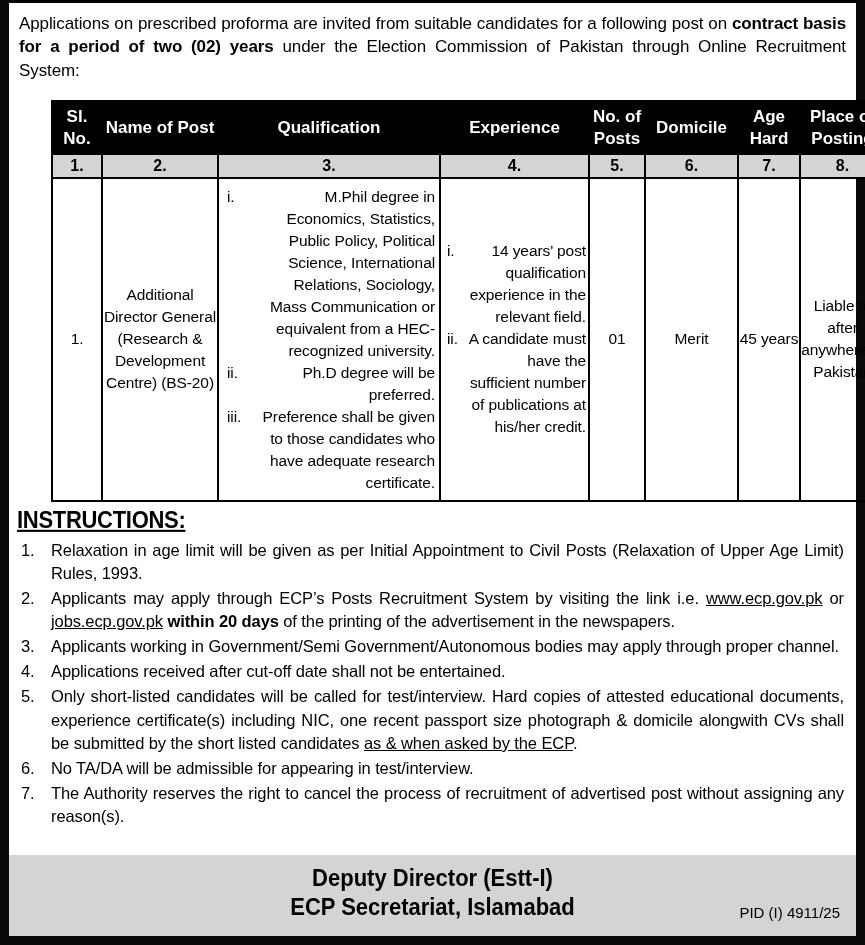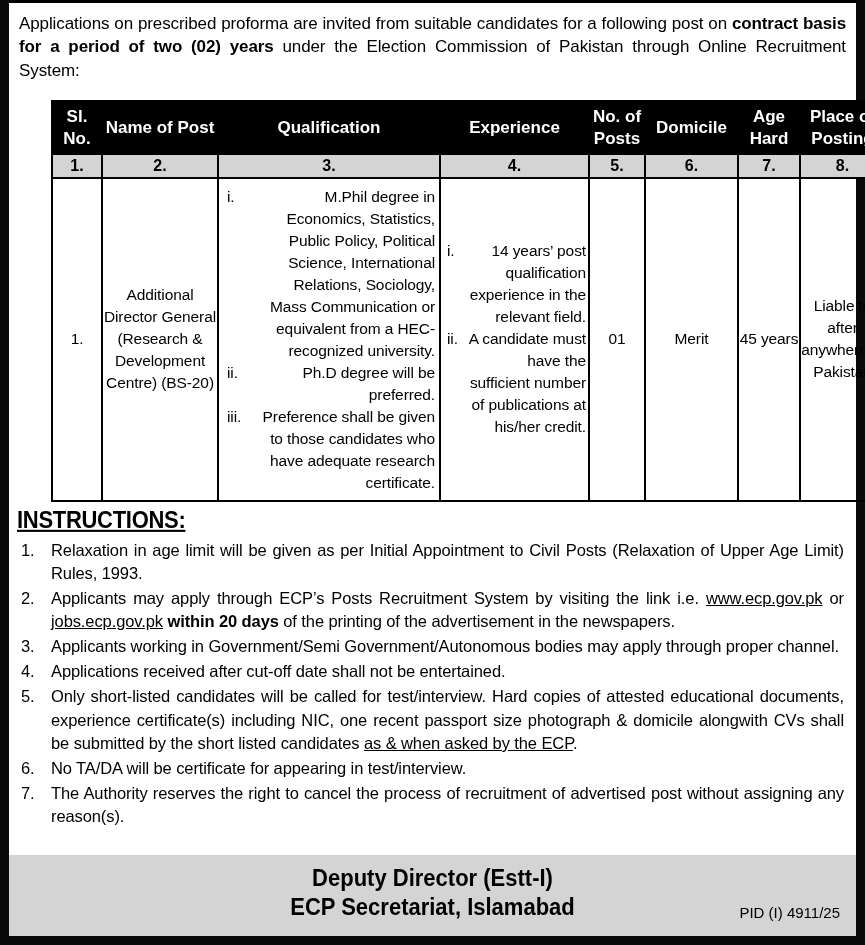--- a/index.html
+++ b/index.html
@@ -166,21 +166,21 @@
           <div class="inst-item">
             <span class="inum">4.</span>
             <span class="itxt"><span>Applications received after cut-off date shall not be entertained.</span></span>
           </div>
           <div class="inst-item">
             <span class="inum">5.</span>
             <span class="itxt"><span>Only short-listed candidates will be called for test/interview. Hard copies of attested educational documents, experience certificate(s) including NIC, one recent passport size photograph &amp; domicile alongwith CVs shall be submitted by the short listed candidates </span><span class="u">as &amp; when asked by the ECP</span><span>.</span></span>
           </div>
           <div class="inst-item">
             <span class="inum">6.</span>
-            <span class="itxt"><span>No TA/DA will be certificate for appearing in test/interview.</span></span>
+            <span class="itxt"><span>No TA/DA will be admissible for appearing in test/interview.</span></span>
           </div>
           <div class="inst-item">
             <span class="inum">7.</span>
             <span class="itxt"><span>The Authority reserves the right to cancel the process of recruitment of advertised post without assigning any reason(s).</span></span>
           </div>
         </div>
     </div>
 
     <div class="footer">
       <div class="footer-line">Deputy Director (Estt-I)</div>

